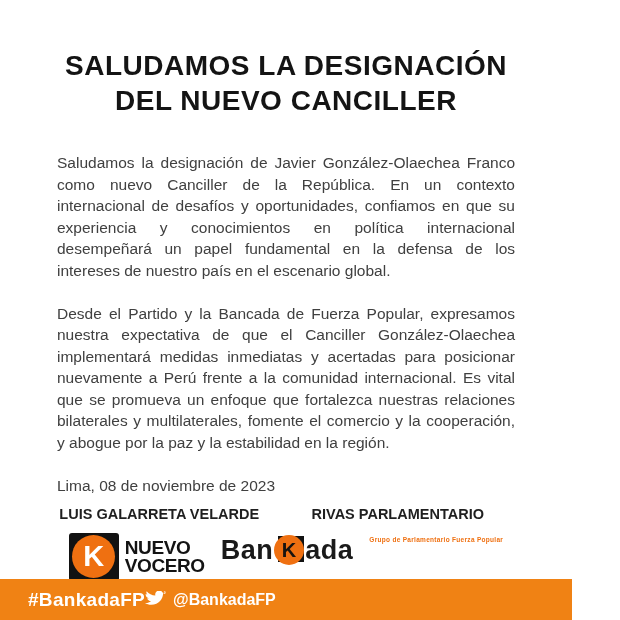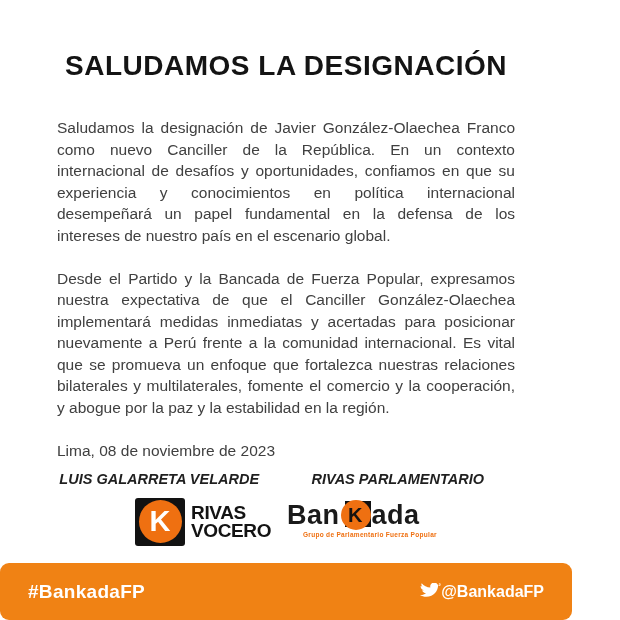--- a/index.html
+++ b/index.html
@@ -28,21 +28,20 @@
     font-size: 15.5px;
     line-height: 21.5px;
     text-align: justify;
     color: #404040;
   }
   .dateline { text-align: right; margin-bottom: 0 !important; }
   .signatures {
     display: flex;
     justify-content: flex-start;
     margin: 9px 55px 0 40px;
-    font-style: italic;
   }
   .sig {
     width: 250px;
     text-align: center;
     font-weight: bold;
     font-size: 14.5px;
     line-height: 19.5px;
     color: #1f1f1f;
   }
   .logos {
@@ -66,21 +65,21 @@
     display: flex; align-items: center; justify-content: center;
   }
   .fp-k { color: #ffffff; font-weight: bold; font-size: 29px; line-height: 1; }
   .fp-text {
     font-weight: bold;
     font-size: 19px;
     line-height: 17.5px;
     letter-spacing: -0.4px;
     color: #131313;
   }
-  .bk-logo { display: flex; flex-direction: column; padding-top: 2px; }
+  .bk-logo { display: flex; flex-direction: row; padding-top: 2px; }
   .bk-word {
     display: flex; align-items: center;
     font-weight: bold; font-size: 27px; line-height: 30px;
     letter-spacing: 0.5px; color: #1a1a1a;
   }
   .bk-k-wrap { position: relative; width: 30px; height: 30px; margin: 0 1px; }
   .bk-square { position: absolute; top: 1px; right: 0px; width: 26px; height: 26px; background: #121212; }
   .bk-circle {
     position: absolute; inset: 0;
     background: #ef7011; border-radius: 50%;
@@ -94,36 +93,36 @@
     color: #ef7011;
     font-weight: bold;
   }
   .footer {
     position: absolute;
     left: 0; right: 0; bottom: 0;
     height: 33px;
     background: #f08214;
     display: flex;
     align-items: center;
-    justify-content: space-between;
-    padding: 12px 28px;
+    justify-content: flex-start;
+    padding: 4px 28px;
     color: #ffffff;
-    border-radius: 9px;
   }
   .hashtag { font-size: 19px; font-weight: bold; letter-spacing: 0.3px; }
-  .handle { display: flex; align-items: center; font-size: 16px; font-weight: bold; }
+  .handle { display: flex; align-items: center; gap: 7px; font-size: 16px; font-weight: bold; }
   .twitter-icon { width: 21px; height: 17px; display: block; }
 </style>
 </head>
 <body>
 
 <div class="page">
 
   <h1 class="title">
     <span class="title-line">SALUDAMOS LA DESIGNACIÓN</span>
+    <span class="title-line">DEL NUEVO CANCILLER</span>
   </h1>
 
   <div class="content">
     <p>Saludamos la designación de Javier González-Olaechea Franco como nuevo Canciller de la República. En un contexto internacional de desafíos y oportunidades, confiamos en que su experiencia y conocimientos en política internacional desempeñará un papel fundamental en la defensa de los intereses de nuestro país en el escenario global.</p>
     <p>Desde el Partido y la Bancada de Fuerza Popular, expresamos nuestra expectativa de que el Canciller González-Olaechea implementará medidas inmediatas y acertadas para posicionar nuevamente a Perú frente a la comunidad internacional. Es vital que se promueva un enfoque que fortalezca nuestras relaciones bilaterales y multilaterales, fomente el comercio y la cooperación, y abogue por la paz y la estabilidad en la región.</p>
     <p class="dateline">Lima, 08 de noviembre de 2023</p>
   </div>
 
   <div class="signatures">
     <div class="sig">
@@ -136,21 +135,21 @@
 
   <div class="logos">
 
     <div class="fp-logo">
       <div class="fp-mark">
         <div class="fp-circle">
           <span class="fp-k">K</span>
         </div>
       </div>
       <div class="fp-text">
-        <div>RIVAS</div>
+        <div>NUEVO</div>
         <div>VOCERO</div>
       </div>
     </div>
 
     <div class="bk-logo">
       <div class="bk-word">
         <span>Ban</span>
         <span class="bk-k-wrap">
           <span class="bk-square"></span>
           <span class="bk-circle">K</span>

